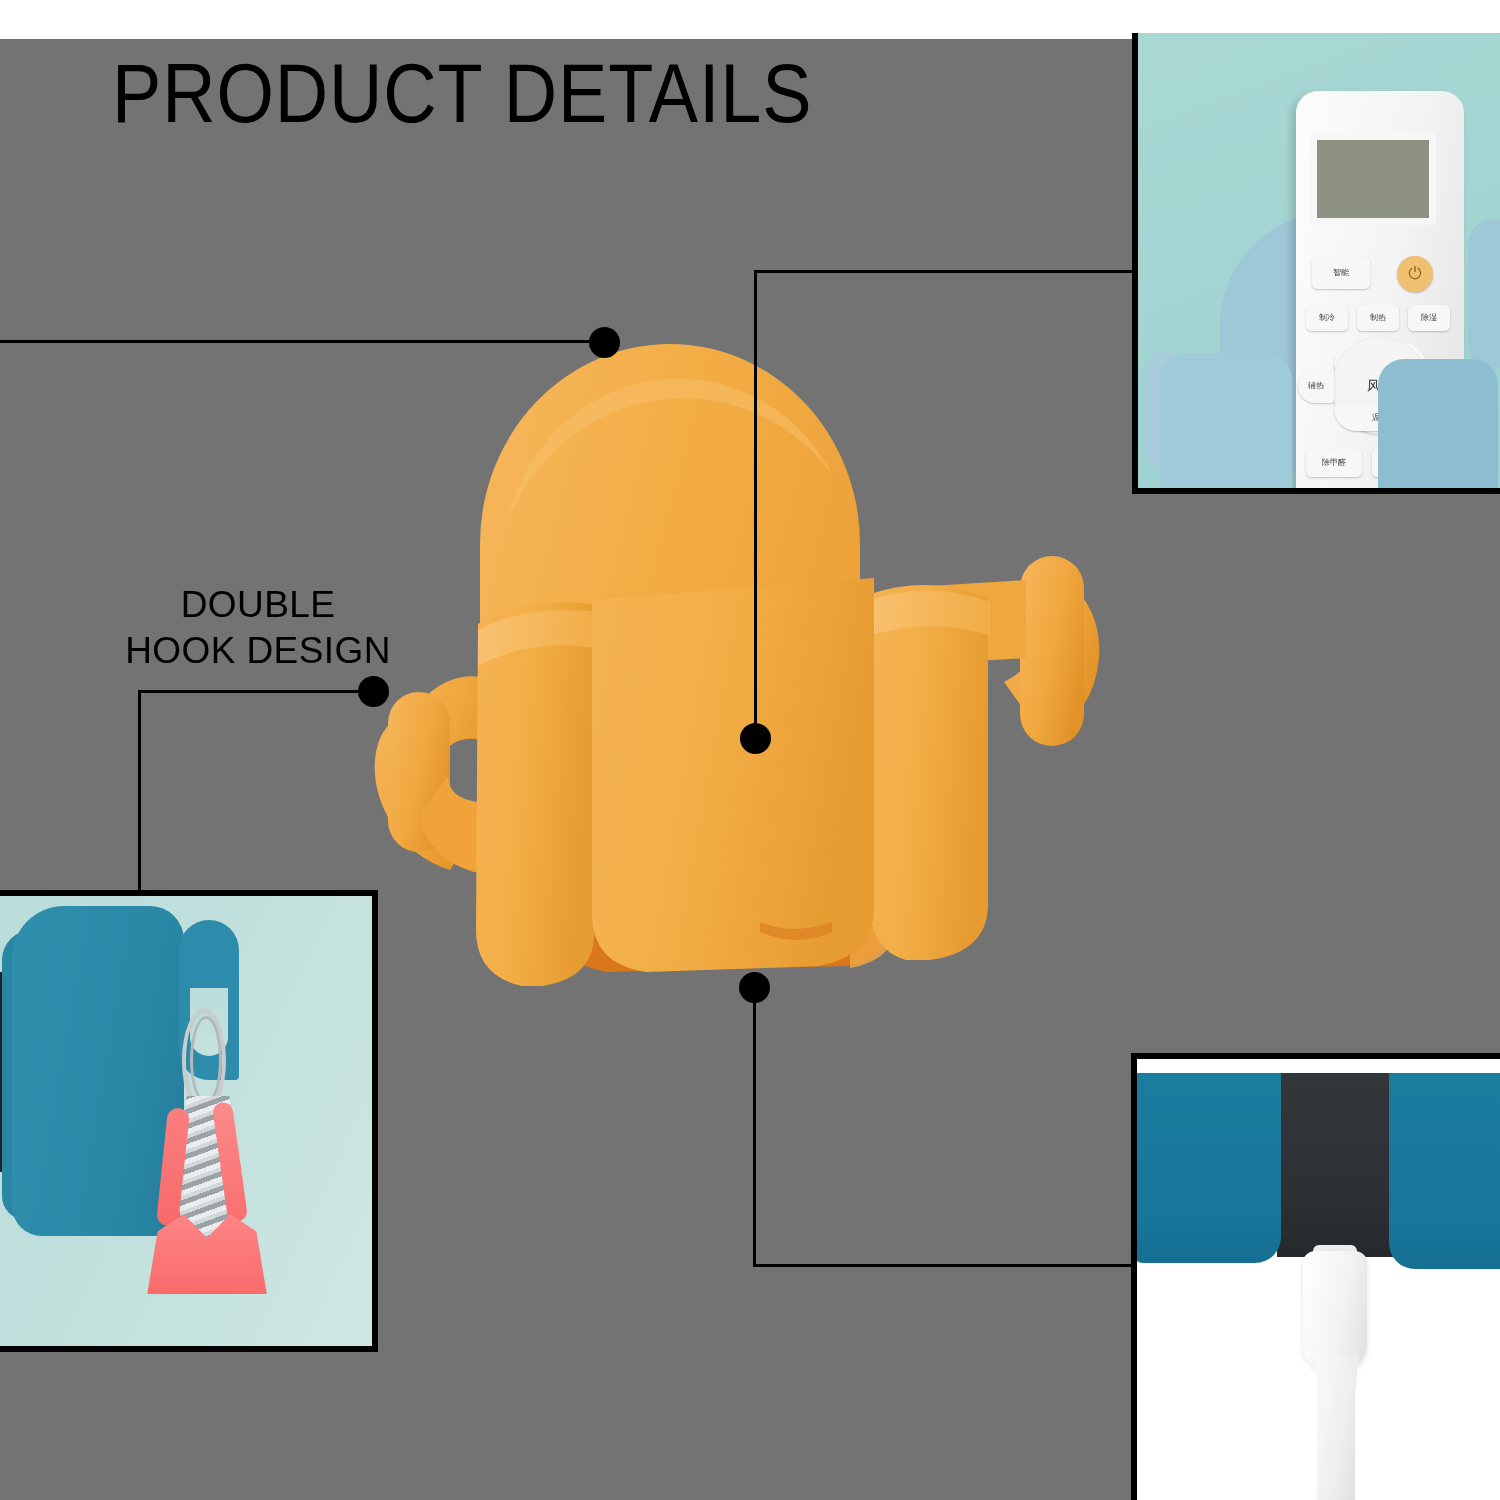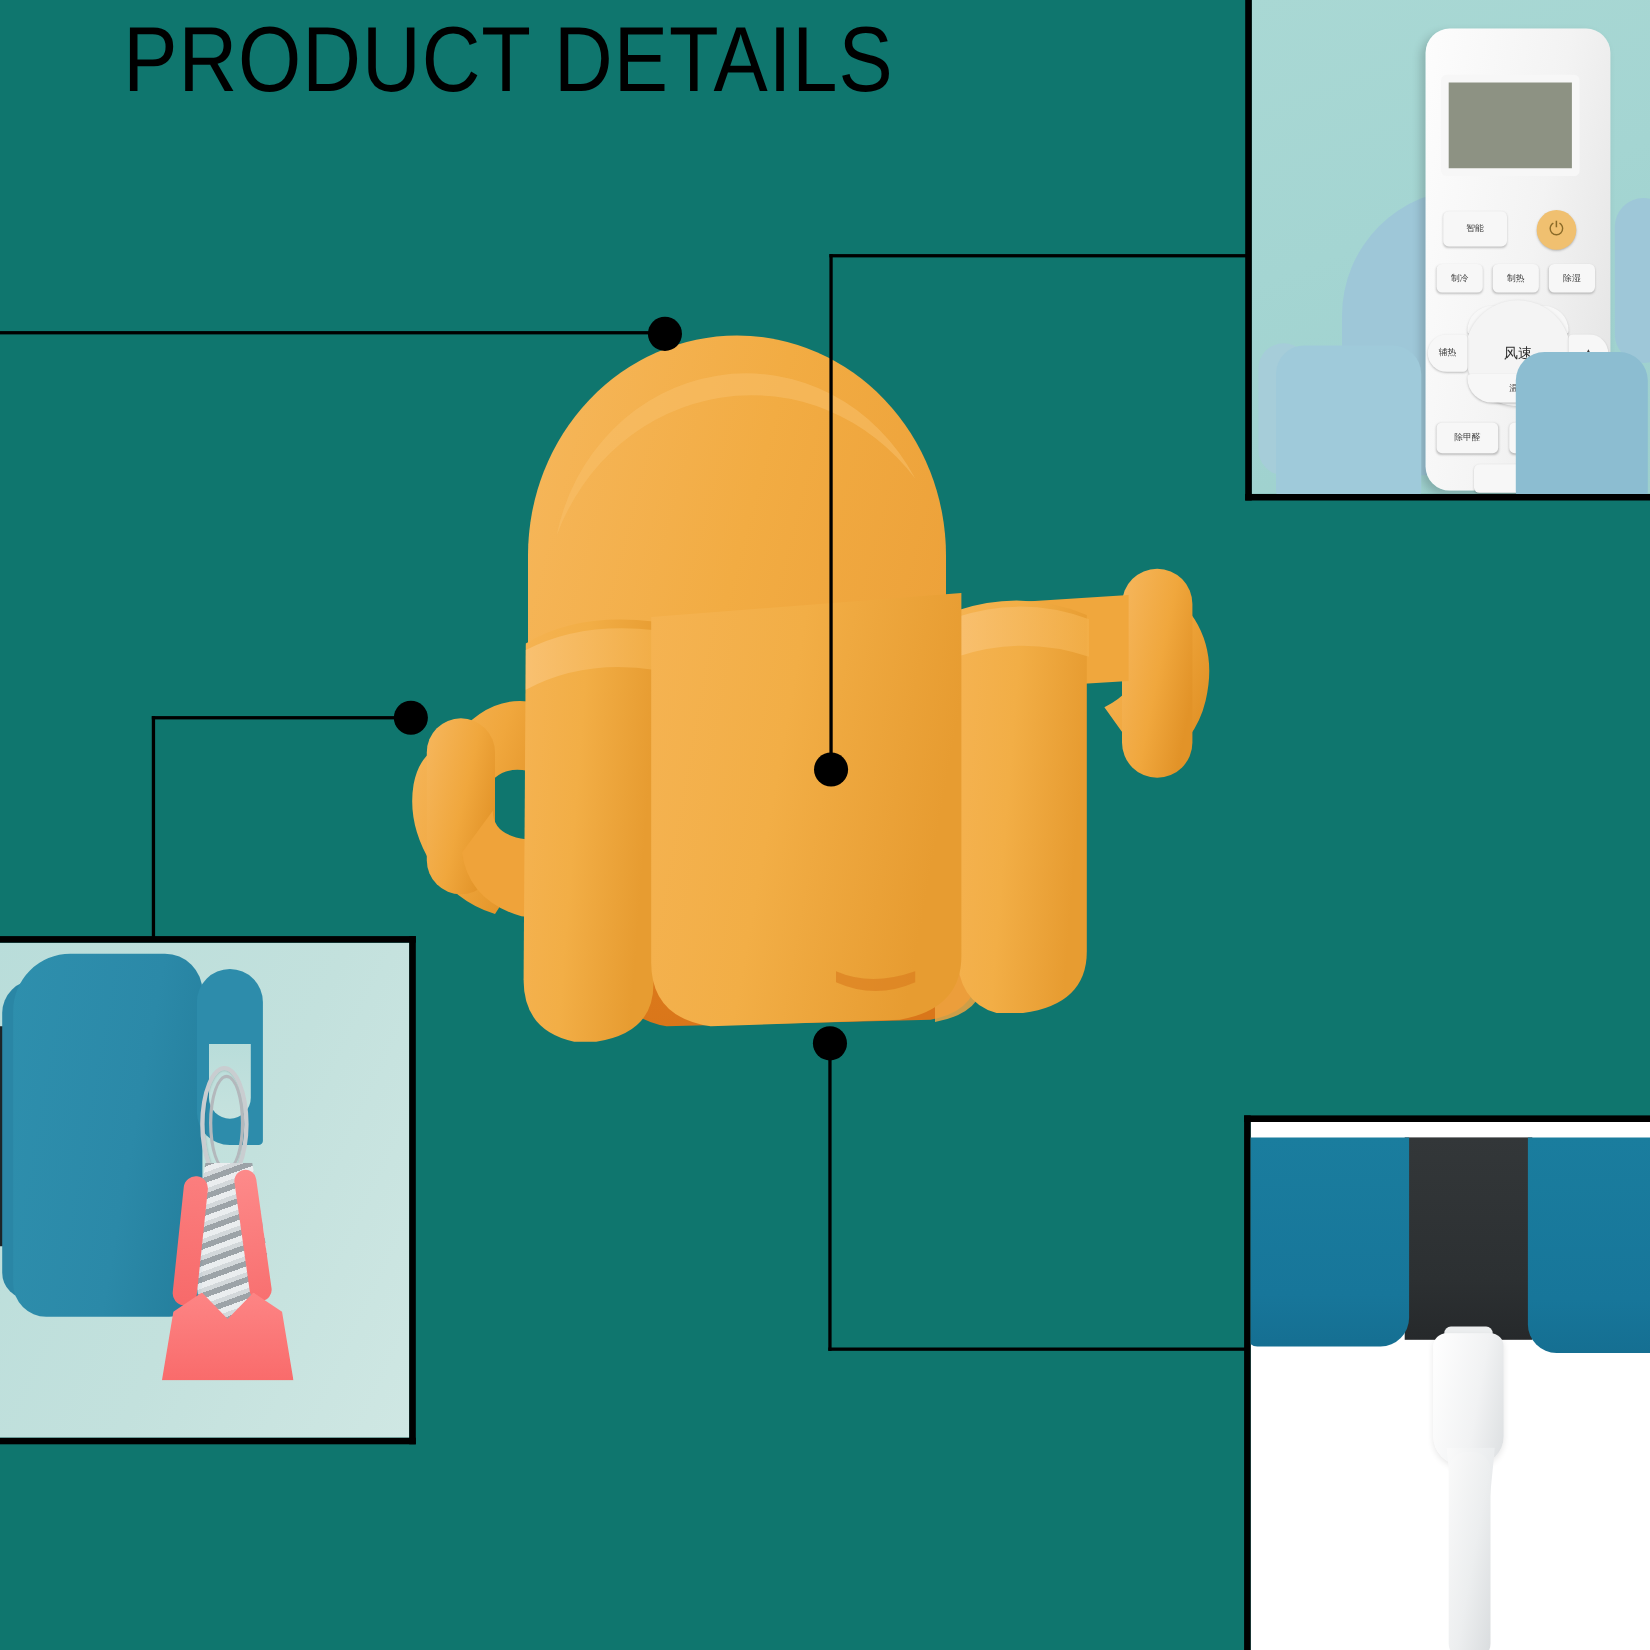--- a/index.html
+++ b/index.html
@@ -1,21 +1,21 @@
 <!DOCTYPE html>
 <html><head>
 <meta charset="utf-8">
 <style>
   html,body{margin:0;padding:0;background:#ffffff;}
   body{
     width:1500px;height:1500px;position:relative;overflow:hidden;
     font-family:"Liberation Sans","DejaVu Sans",sans-serif;
     color:#000;
   }
-  .stage{position:absolute;inset:0;background:#0f766e;}
+  .stage{position:absolute;inset:0;background:#737373;margin-top:39px;}
 
   
   .title{
     position:absolute;left:112px;top:8px;
     font-size:84px;line-height:92px;letter-spacing:1px;
     font-weight:400;
     transform:scaleX(0.88);transform-origin:left top;
     white-space:nowrap;
   }
 
@@ -53,21 +53,21 @@
   .tr-holder-back{position:absolute;left:82px;top:178px;width:230px;height:260px;
     background:#9ec7d8;border-radius:115px 115px 18px 18px;}
   .tr-pocket-l{position:absolute;left:22px;top:320px;width:132px;height:145px;
     background:#9fcada;border-radius:26px 26px 14px 14px;}
   .tr-pocket-r{position:absolute;left:240px;top:326px;width:120px;height:140px;
     background:#8cbdd1;border-radius:26px 26px 14px 14px;}
   .tr-hook-r{position:absolute;left:330px;top:186px;width:52px;height:150px;
     background:#9ec7d8;border-radius:26px;}
   .tr-hook-l{position:absolute;left:6px;top:318px;width:46px;height:120px;
     background:#a6cdd9;border-radius:24px;}
-  .tr-remote{position:absolute;left:158px;top:32px;width:168px;height:420px;
+  .tr-remote{position:absolute;left:158px;top:58px;width:168px;height:420px;
     background:linear-gradient(100deg,#fdfdfd 0%,#f3f3f3 55%,#e3e3e3 100%);
     border-radius:22px;box-shadow:-4px 4px 9px rgba(0,0,0,.18);}
   .tr-screen{position:absolute;left:14px;top:42px;width:126px;height:92px;
     background:#8d9283;border:7px solid #f7f7f7;border-radius:5px;box-sizing:border-box;}
   .tr-btn{position:absolute;background:#f7f7f7;border-radius:5px;
     box-shadow:0 1px 2px rgba(0,0,0,.22);
     font-size:8px;line-height:1;color:#3a3a3a;text-align:center;
     display:flex;align-items:center;justify-content:center;
     font-family:"DejaVu Sans",sans-serif;}
   .tr-power{position:absolute;left:101px;top:165px;width:36px;height:36px;
@@ -136,20 +136,22 @@
 </style>
 </head>
 <body>
 
 <div class="stage">
 
   <div class="title">PRODUCT DETAILS</div>
 
 
 
+  <div class="label lbl-hook">DOUBLE
+HOOK DESIGN</div>
 
 
   <svg style="position:absolute;left:330px;top:255px;width:800px;height:730px;" viewBox="0 0 800 730">
     <defs>
       <linearGradient id="gFront" x1="0" y1="0" x2="1" y2="0.25">
         <stop offset="0%" stop-color="#F5B352"></stop>
         <stop offset="48%" stop-color="#F2AE46"></stop>
         <stop offset="100%" stop-color="#E79C31"></stop>
       </linearGradient>
       <linearGradient id="gBack" x1="0" y1="0" x2="1" y2="0.4">

